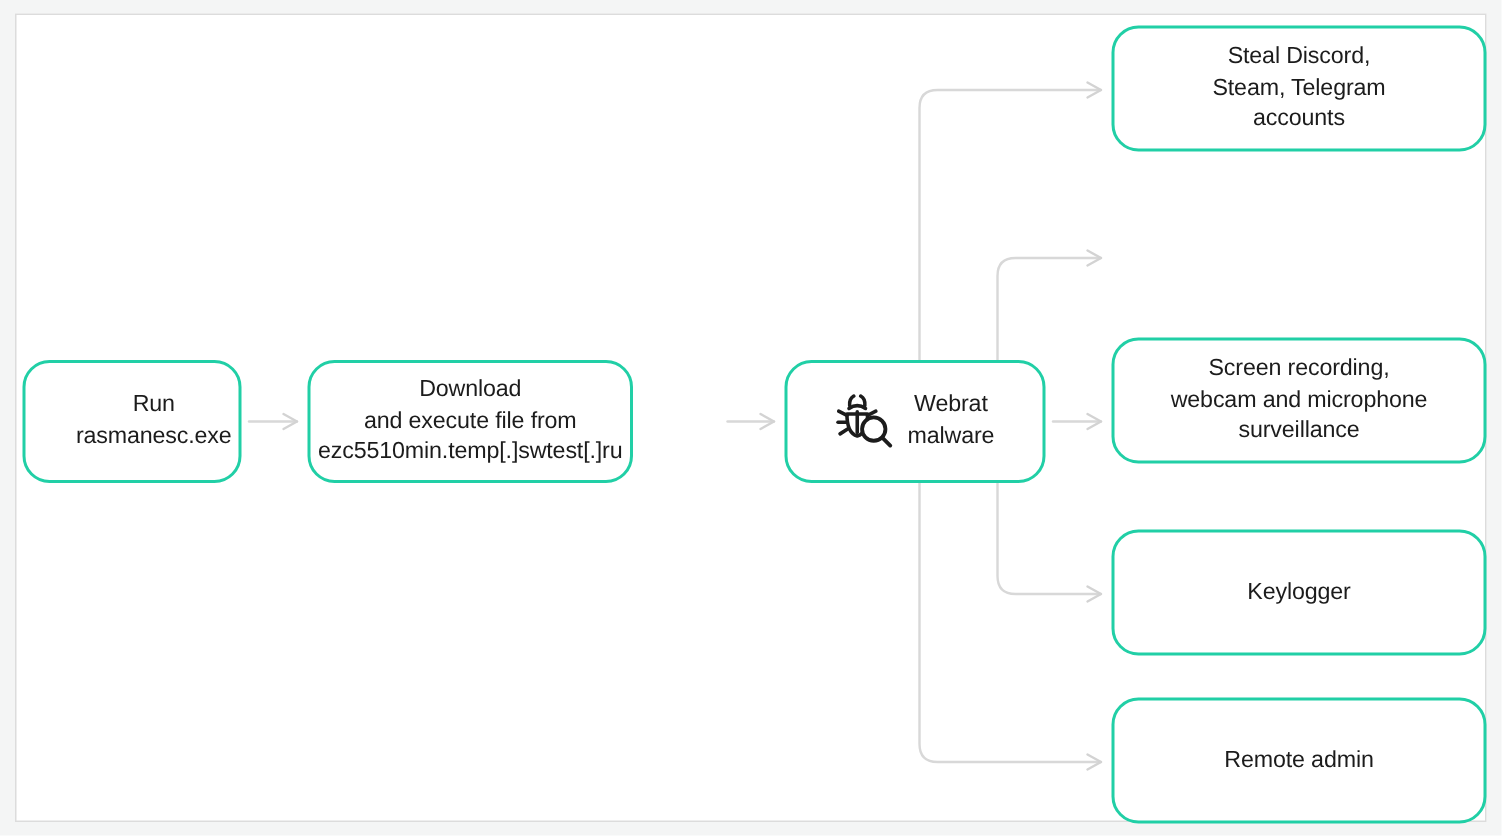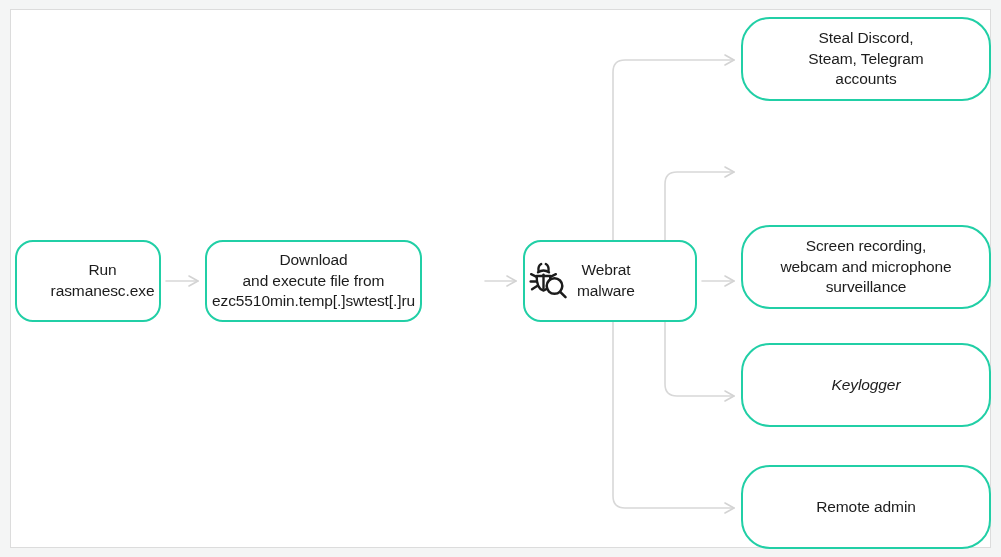--- a/index.html
+++ b/index.html
@@ -63,43 +63,42 @@
     padding: 0 10px;
   }
 
   
   #node-run      { left: 15px;  top: 240px; width: 146px; height: 82px; padding-left: 29px; }
   #node-download { left: 205px; top: 240px; width: 217px; height: 82px; }
 
   #node-malware  {
     left: 523px; top: 240px; width: 174px; height: 82px;
     justify-content: flex-start;
-    padding-left: 2px;
+    padding-left: 30px;
   }
   #node-malware .label { padding: 0; text-align: center; }
 
   .bug-icon {
     flex: 0 0 auto;
     width: 44px;
     height: 44px;
     margin-right: 6px;
     display: block;
   }
 
   
   .outcome {
     left: 741px;
     width: 250px;
     height: 84px;
-    border-radius: 29px;
   }
   #out-0 { top: 17px; }
   #out-1 { top: 129px; }
   #out-2 { top: 225px; }
-  #out-3 { top: 343px; font-style: italic; }
+  #out-3 { top: 353px; }
   #out-4 { top: 465px; }
 </style>
 </head>
 <body>
 
 <div id="stage">
 
   <div id="panel"></div>
 
   <svg id="wires" viewBox="0 0 1001 557" xmlns="http://www.w3.org/2000/svg">

